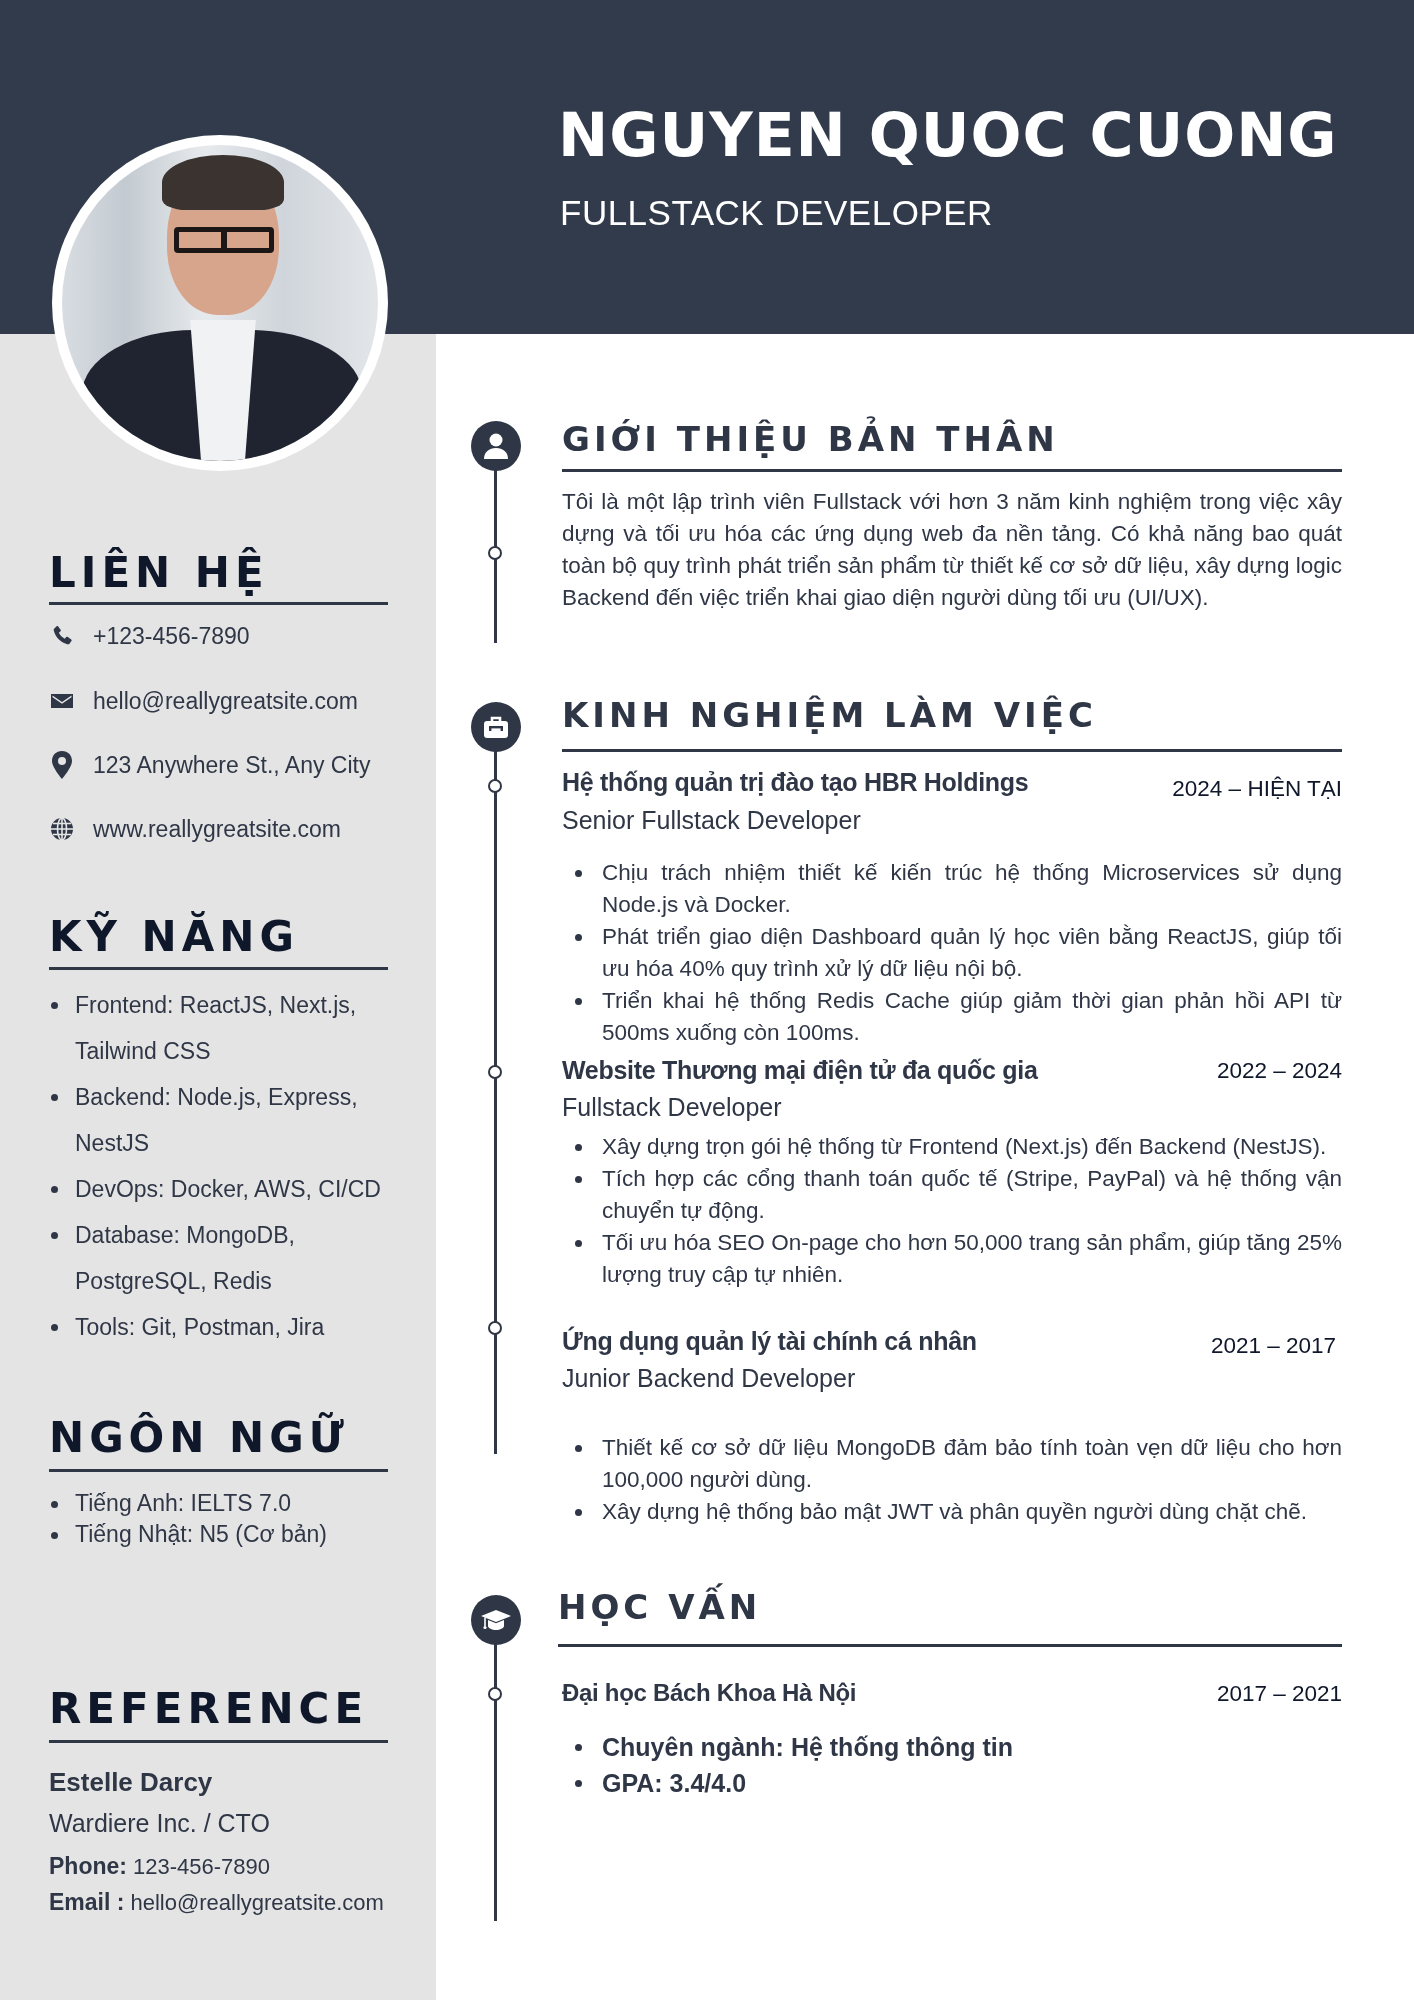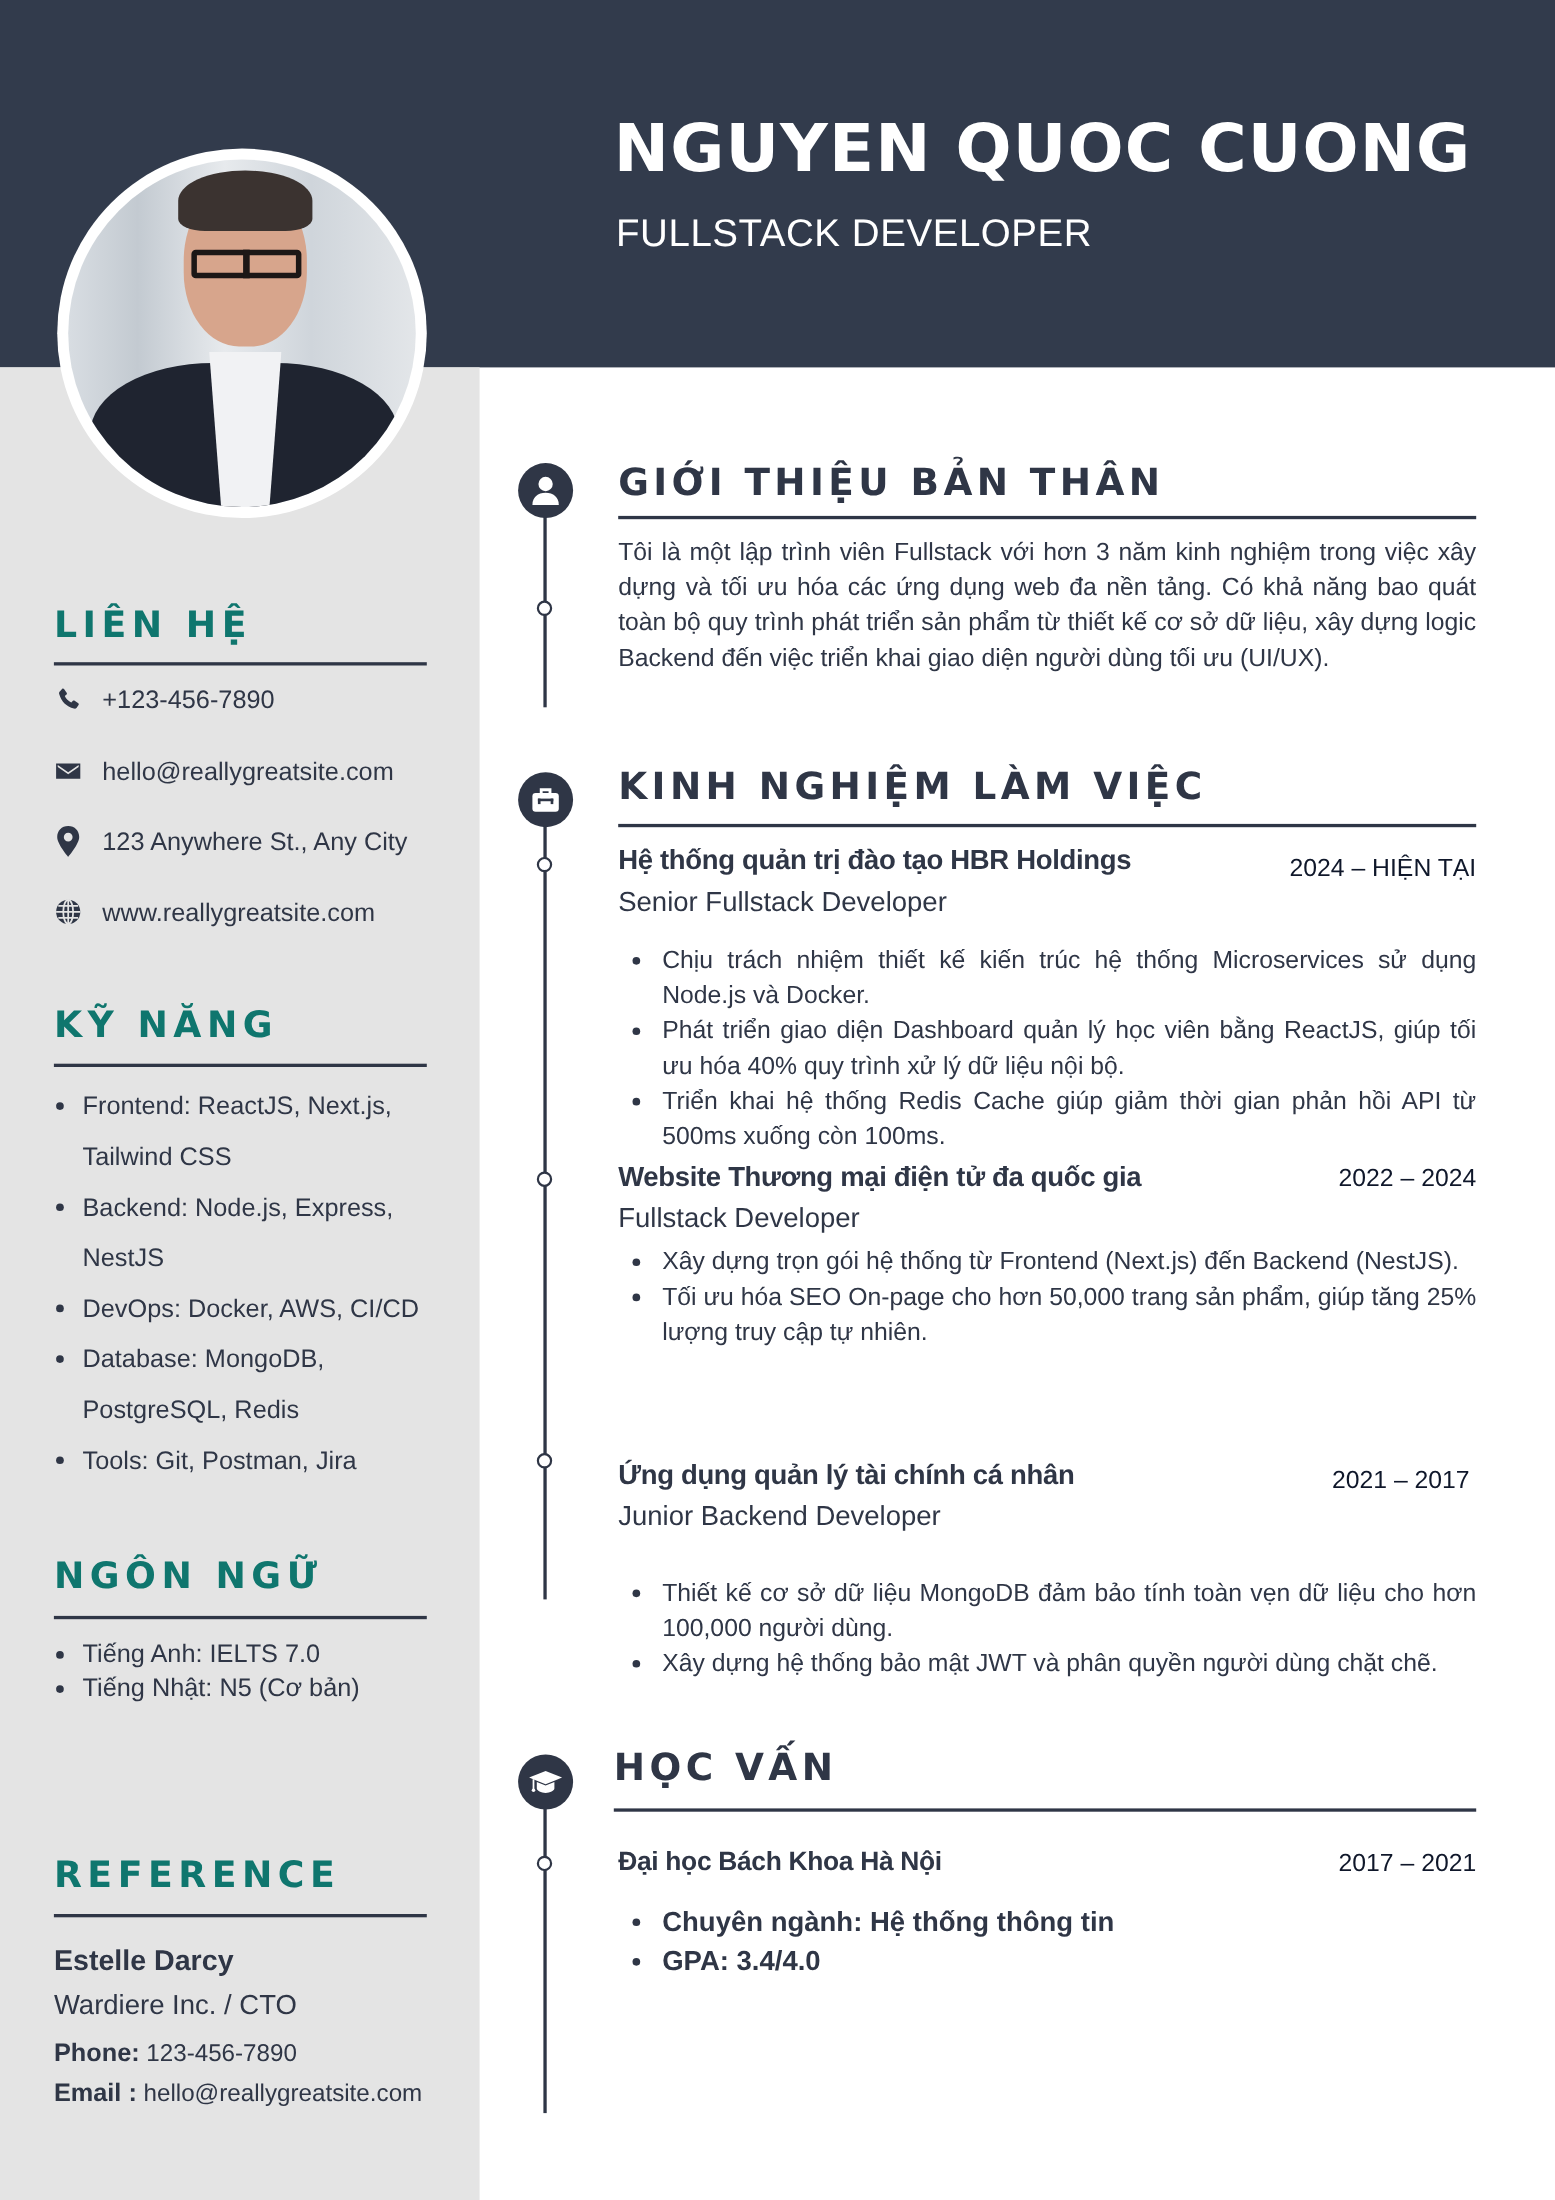--- a/index.html
+++ b/index.html
@@ -15,21 +15,21 @@
   .photo-ring { position: absolute; left: 52px; top: 135px; width: 336px; height: 336px; border-radius: 50%; background: #ffffff; }
   .photo { position: absolute; left: 62px; top: 145px; width: 316px; height: 316px; border-radius: 50%; overflow: hidden;
            background: linear-gradient(90deg, #d8dde2 0%, #c3cad1 20%, #e7eaed 45%, #cfd5db 70%, #e3e6e9 100%); }
   .photo .head { position: absolute; left: 105px; top: 20px; width: 112px; height: 150px; border-radius: 48% 48% 45% 45%; background: #d7a58c; }
   .photo .hair { position: absolute; left: 100px; top: 10px; width: 122px; height: 55px; border-radius: 50% 50% 20% 20%; background: #3b3330; }
   .photo .glasses { position: absolute; left: 112px; top: 82px; width: 100px; height: 26px; border: 5px solid #1c1716; border-radius: 4px; }
   .photo .glasses:after { content: ""; position: absolute; left: 42px; top: -5px; width: 6px; height: 26px; background: #1c1716; }
   .photo .jacket { position: absolute; left: 20px; top: 185px; width: 280px; height: 160px; border-radius: 40% 40% 0 0; background: #1f2430; }
   .photo .shirt { position: absolute; left: 120px; top: 175px; width: 82px; height: 160px; background: #f1f2f4; clip-path: polygon(10% 0, 90% 0, 75% 100%, 25% 100%); }
 
-  .sb-title { position: absolute; left: 49px; font-family: "DejaVu Sans", sans-serif; font-weight: bold; font-size: 33px; letter-spacing: 5px; color: #0f766e; white-space: nowrap; }
+  .sb-title { position: absolute; left: 49px; font-family: "DejaVu Sans", sans-serif; font-weight: bold; font-size: 42px; letter-spacing: 5px; color: #0f172a; white-space: nowrap; }
   .sb-rule { position: absolute; left: 49px; width: 339px; height: 3px; background: #2f3646; }
 
   .contact-row { position: absolute; left: 49px; display: flex; align-items: center; height: 32px; }
   .contact-row .ic { width: 26px; height: 26px; display: flex; align-items: center; justify-content: center; margin-right: 18px; }
   .contact-row .tx { font-size: 23px; color: #2f3646; white-space: nowrap; }
 
   .sb-list { position: absolute; left: 49px; width: 360px; list-style: none; }
   .sb-list li { position: relative; padding-left: 26px; font-size: 23px; color: #2f3646; }
   .sb-list li:before { content: ""; position: absolute; left: 2px; width: 7px; height: 7px; border-radius: 50%; background: #2f3646; }
   .skills li { line-height: 46px; }
@@ -199,20 +199,21 @@
   <li>Chịu trách nhiệm thiết kế kiến trúc hệ thống Microservices sử dụng Node.js và Docker.</li>
   <li>Phát triển giao diện Dashboard quản lý học viên bằng ReactJS, giúp tối ưu hóa 40% quy trình xử lý dữ liệu nội bộ.</li>
   <li>Triển khai hệ thống Redis Cache giúp giảm thời gian phản hồi API từ 500ms xuống còn 100ms.</li>
 </ul>
 
 <div class="job-title" style="top:1056px;">Website Thương mại điện tử đa quốc gia</div>
 <div class="job-date" style="top:1058px;">2022 – 2024</div>
 <div class="job-role" style="top:1093px;">Fullstack Developer</div>
 <ul class="bullets" style="top:1131px;">
   <li>Xây dựng trọn gói hệ thống từ Frontend (Next.js) đến Backend (NestJS).</li>
+  <li>Tích hợp các cổng thanh toán quốc tế (Stripe, PayPal) và hệ thống vận chuyển tự động.</li>
   <li>Tối ưu hóa SEO On-page cho hơn 50,000 trang sản phẩm, giúp tăng 25% lượng truy cập tự nhiên.</li>
 </ul>
 
 <div class="job-title" style="top:1327px;">Ứng dụng quản lý tài chính cá nhân</div>
 <div class="job-date" style="top:1333px; right:78px;">2021 – 2017</div>
 <div class="job-role" style="top:1364px;">Junior Backend Developer</div>
 <ul class="bullets" style="top:1432px;">
   <li>Thiết kế cơ sở dữ liệu MongoDB đảm bảo tính toàn vẹn dữ liệu cho hơn 100,000 người dùng.</li>
   <li>Xây dựng hệ thống bảo mật JWT và phân quyền người dùng chặt chẽ.</li>
 </ul>

